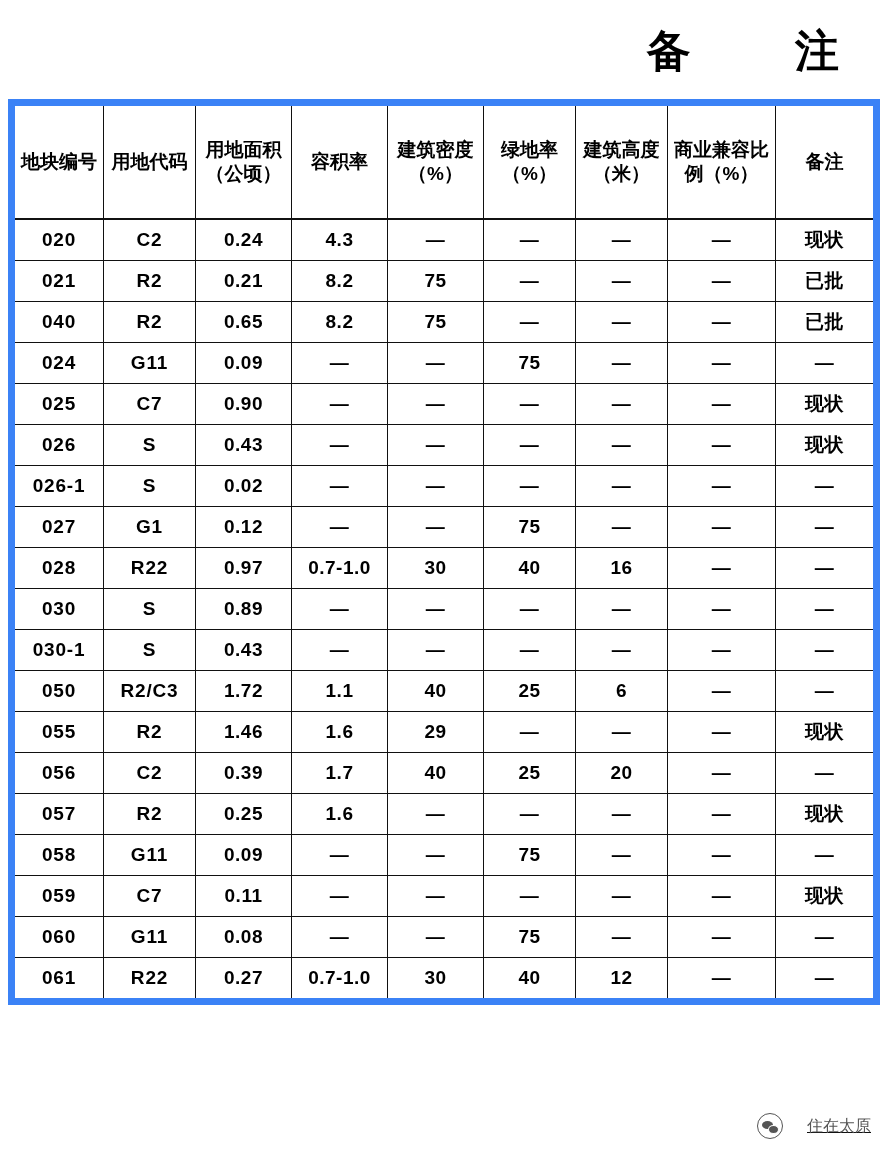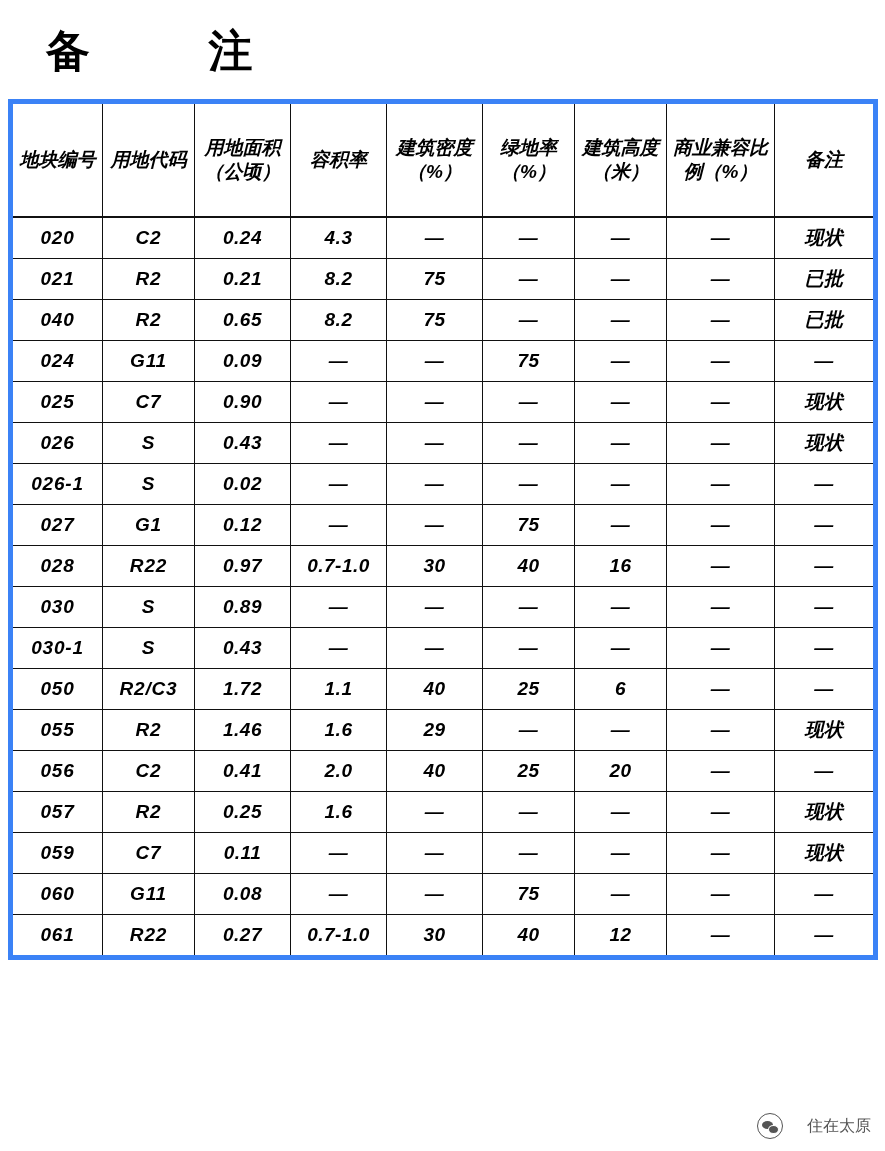--- a/index.html
+++ b/index.html
@@ -15,39 +15,38 @@
     position: relative;
     overflow: hidden;
   }
   .page {
     width: 885px;
     height: 1151px;
     position: relative;
     box-sizing: border-box;
   }
   .doc-title {
-    text-align: left;
+    text-align: right;
     font-size: 44px;
     font-weight: bold;
     letter-spacing: 46px;
     padding-top: 22px;
     padding-bottom: 18px;
     padding-left: 46px;
-    font-family: Liberation Mono, monospace;
+    font-family: Liberation Sans, sans-serif;
     color: #000000;
   }
   .table-wrap {
     padding: 0 8px;
   }
   table.spec {
     border-collapse: collapse;
     width: 778px;
     table-layout: fixed;
-    border: 5px solid #3b82f6;
-    font-style: italic;
+    border: 7px solid #3b82f6;
   }
   table.spec th, table.spec td {
     border: 1px solid #111;
     text-align: center;
     vertical-align: middle;
     font-size: 19px;
     font-weight: bold;
     color: #000;
     padding: 0;
     height: 40px;
@@ -82,20 +81,21 @@
   col.c7 { width: 108px; }
   col.c8 { width: 101px; }
 
   .footer {
     position: absolute;
     right: 14px;
     bottom: 12px;
     display: flex;
     align-items: center;
     gap: 24px;
+    text-decoration: underline;
   }
   .wechat-badge {
     width: 24px;
     height: 24px;
     border-radius: 50%;
     border: 1.5px solid #555;
     position: relative;
     display: inline-block;
   }
   .wechat-badge::before {
@@ -316,38 +316,49 @@
             <td>1.6</td>
             <td>29</td>
             <td>—</td>
             <td>—</td>
             <td>—</td>
             <td>现状</td>
           </tr>
           <tr>
             <td>056</td>
             <td>C2</td>
-            <td>0.41</td>
-            <td>2.0</td>
+            <td>0.39</td>
+            <td>1.7</td>
             <td>40</td>
             <td>25</td>
             <td>20</td>
             <td>—</td>
             <td>—</td>
           </tr>
           <tr>
             <td>057</td>
             <td>R2</td>
             <td>0.25</td>
             <td>1.6</td>
             <td>—</td>
             <td>—</td>
             <td>—</td>
             <td>—</td>
             <td>现状</td>
+          </tr>
+          <tr>
+            <td>058</td>
+            <td>G11</td>
+            <td>0.09</td>
+            <td>—</td>
+            <td>—</td>
+            <td>75</td>
+            <td>—</td>
+            <td>—</td>
+            <td>—</td>
           </tr>
           <tr>
             <td>059</td>
             <td>C7</td>
             <td>0.11</td>
             <td>—</td>
             <td>—</td>
             <td>—</td>
             <td>—</td>
             <td>—</td>

